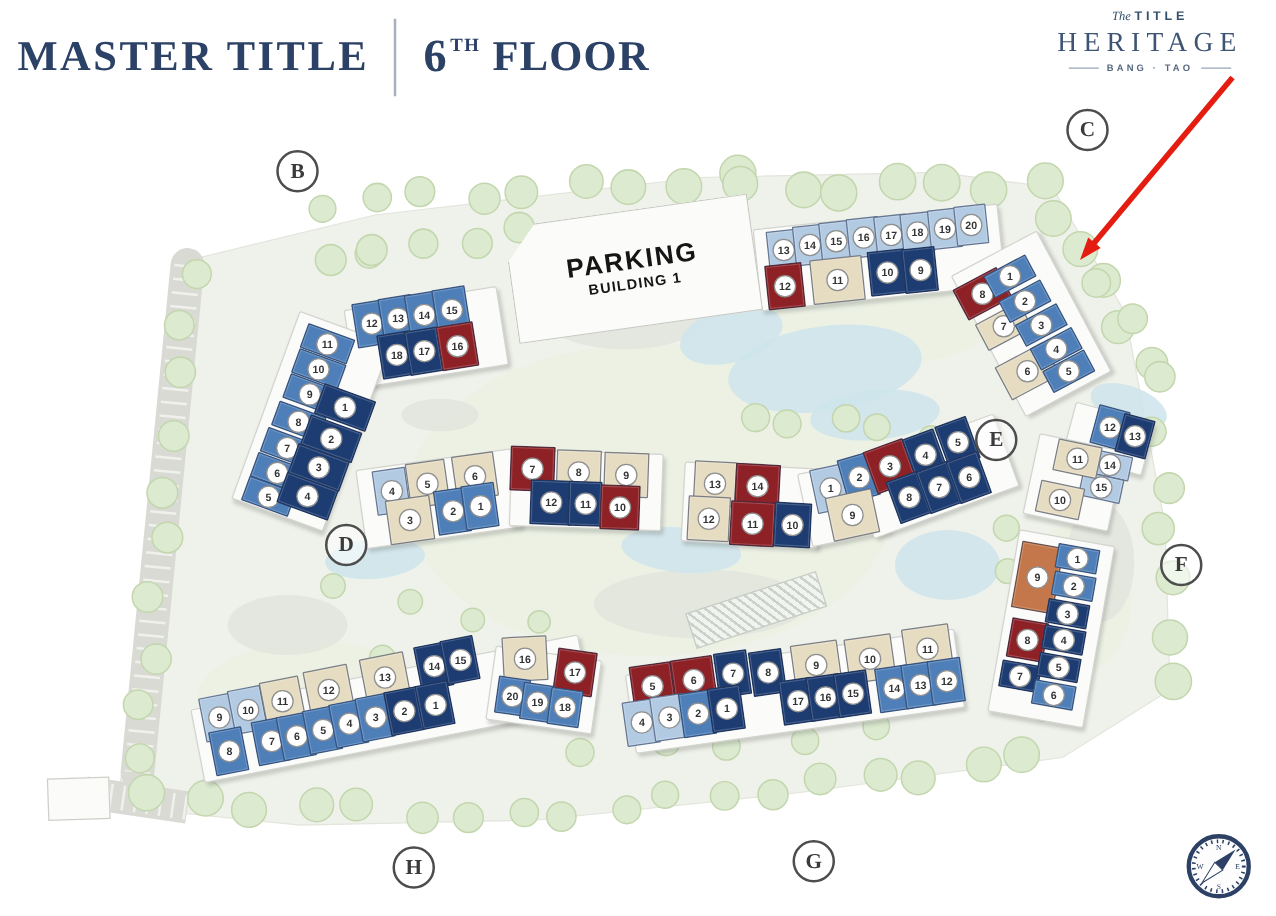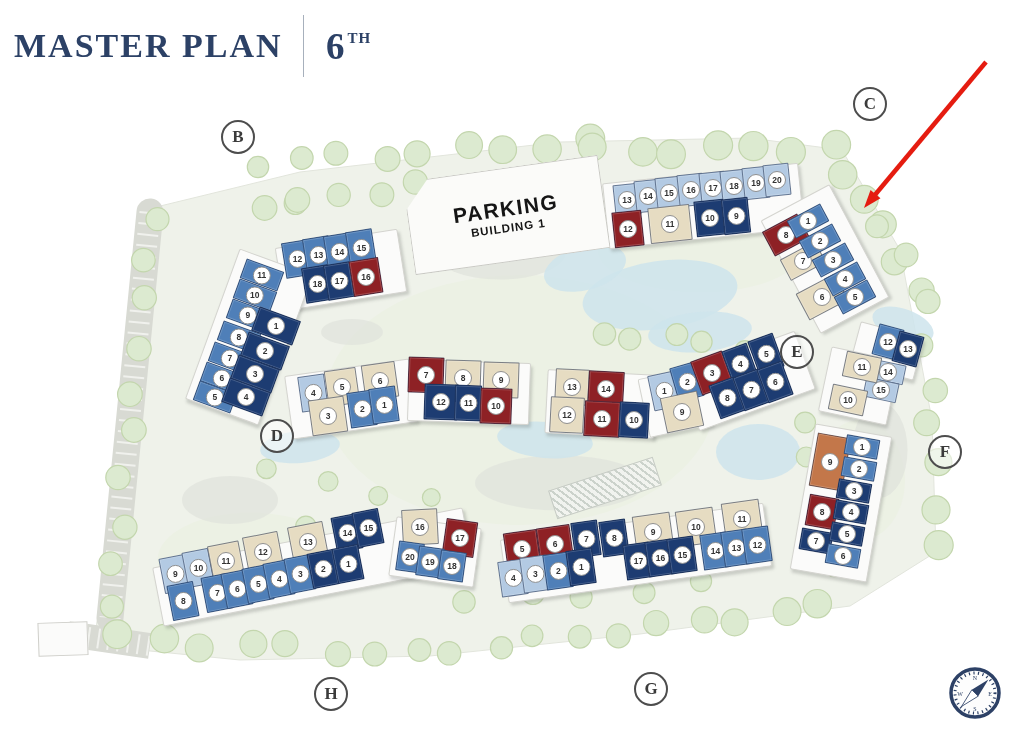--- a/index.html
+++ b/index.html
@@ -568,21 +568,33 @@
         <polygon points="28,47 32.5,28 28,28 23.5,28" fill="#fff" stroke="#2d4166" stroke-width="0.8"></polygon>
       </g>
       <text x="28" y="15" text-anchor="middle" font-size="6" fill="#2d4166" font-family="Liberation Serif,serif">N</text>
       <text x="43" y="30.5" text-anchor="middle" font-size="6" fill="#2d4166" font-family="Liberation Serif,serif">E</text>
       <text x="28" y="46" text-anchor="middle" font-size="6" fill="#2d4166" font-family="Liberation Serif,serif">S</text>
       <text x="13" y="30.5" text-anchor="middle" font-size="6" fill="#2d4166" font-family="Liberation Serif,serif">W</text>
     </svg>
   </div>
 
   <div class="header">
-    <div class="title-left">MASTER PLAN</div>
+    <div class="title-left">MASTER TITLE</div>
     <div class="title-divider"></div>
     <div class="title-right">
       <span class="num">6</span>
       <sup>TH</sup>
+      <span class="fw">FLOOR</span>
     </div>
   </div>
 
+  <div class="logo">
+    <div class="logo-top">
+      <span class="the">The</span><span class="ttl">TITLE</span>
+    </div>
+    <div class="logo-main">HERITAGE</div>
+    <div class="logo-sub">
+      <span class="rule"></span>
+      <span>BANG · TAO</span>
+      <span class="rule"></span>
+    </div>
+  </div>
 </div>
 
 </body></html>

